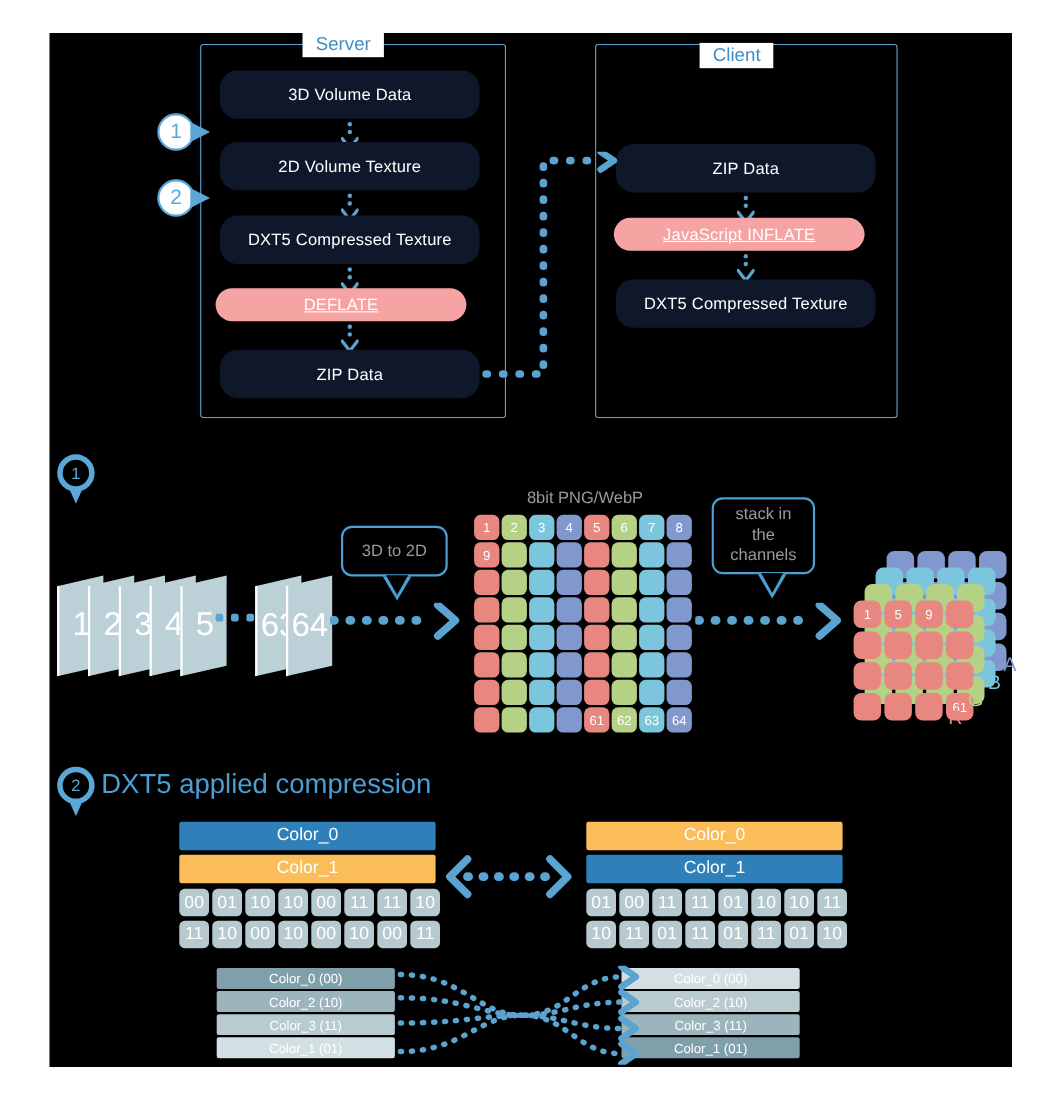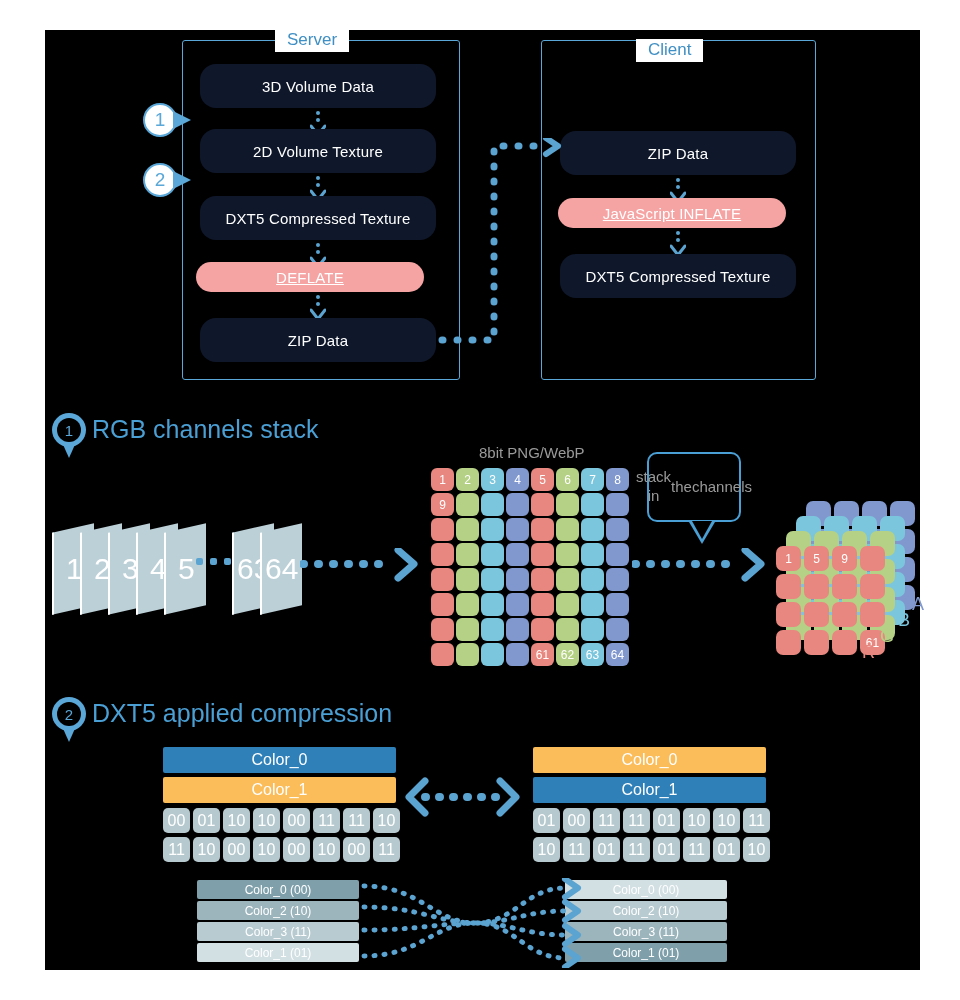--- a/index.html
+++ b/index.html
@@ -301,21 +301,20 @@
     <path d="M6 202 L58 202 L58 8 L108 8" stroke="#5ba3d0" stroke-width="7" fill="none" stroke-linecap="round" stroke-dasharray="1 14"></path>
     <path d="M110 0 L122 8 L110 16" stroke="#5ba3d0" stroke-width="6" fill="none" stroke-linecap="round" stroke-linejoin="round"></path>
   </svg>
 
   <div class="pin" style="left:52px; top:413px;">
     <div class="tail"></div>
     <div class="head">
         <div class="inner">1</div>
       </div>
   </div>
-  <div class="section-title" style="left:92px; top:415px;">RGB channels stack</div>
 
   <div>
     <div class="slice" style="left:52px; top:528px;">
         <span>1</span>
       </div>
     <div class="slice" style="left:80px; top:528px;">
         <span>2</span>
       </div>
     <div class="slice" style="left:108px; top:528px;">
         <span>3</span>
@@ -332,20 +331,25 @@
     <div class="slice" style="left:260px; top:528px;">
         <span>64</span>
       </div>
   </div>
   <div class="dots-h" style="left:196px; top:558px;">
     <i></i>
       <i></i>
       <i></i>
   </div>
 
+  <div class="bubble" style="left:310px; top:478px; width:97px; height:46px;">
+    <span>3D to 2D</span>
+    <span class="tail-o" style="left:36px; top:44px;"></span>
+    <span class="tail-i" style="left:39px; top:43px;"></span>
+  </div>
 
   <svg style="position:absolute; left:300px; top:548px; width:125px; height:36px;">
     <path d="M3 16 L93 16" stroke="#5ba3d0" stroke-width="8" fill="none" stroke-linecap="round" stroke-dasharray="1 14"></path>
     <path d="M98 2 L114 16 L98 30" stroke="#5ba3d0" stroke-width="7" fill="none" stroke-linecap="round" stroke-linejoin="round"></path>
   </svg>
 
   <div style="position:absolute; left:479px; top:444px; color:#9a9a9a; font-size:15px;">8bit PNG/WebP</div>
   <div class="grid8" id="pixel-grid" style="left:431px; top:468px;">
       <div class="cell c-r">1</div>
       <div class="cell c-g">2</div>
@@ -411,21 +415,21 @@
       <div class="cell c-g">62</div>
       <div class="cell c-c">63</div>
       <div class="cell c-b">64</div>
     </div>
 
   <svg style="position:absolute; left:632px; top:548px; width:140px; height:36px;">
     <path d="M3 16 L108 16" stroke="#5ba3d0" stroke-width="8" fill="none" stroke-linecap="round" stroke-dasharray="1 14"></path>
     <path d="M113 2 L129 16 L113 30" stroke="#5ba3d0" stroke-width="7" fill="none" stroke-linecap="round" stroke-linejoin="round"></path>
   </svg>
 
-  <div class="bubble" style="left:647px; top:452px; width:94px; height:70px; flex-direction:row;">
+  <div class="bubble" style="left:647px; top:452px; width:94px; height:70px; flex-direction:column;">
     <span>stack in</span>
     <span>the</span>
     <span>channels</span>
     <span class="tail-o" style="left:40px; top:68px;"></span>
     <span class="tail-i" style="left:43px; top:67px;"></span>
   </div>
 
   <div class="plane" id="plane-a" style="left:806px; top:501px;">
       <div class="pcell c-b"></div>
       <div class="pcell c-b"></div>

